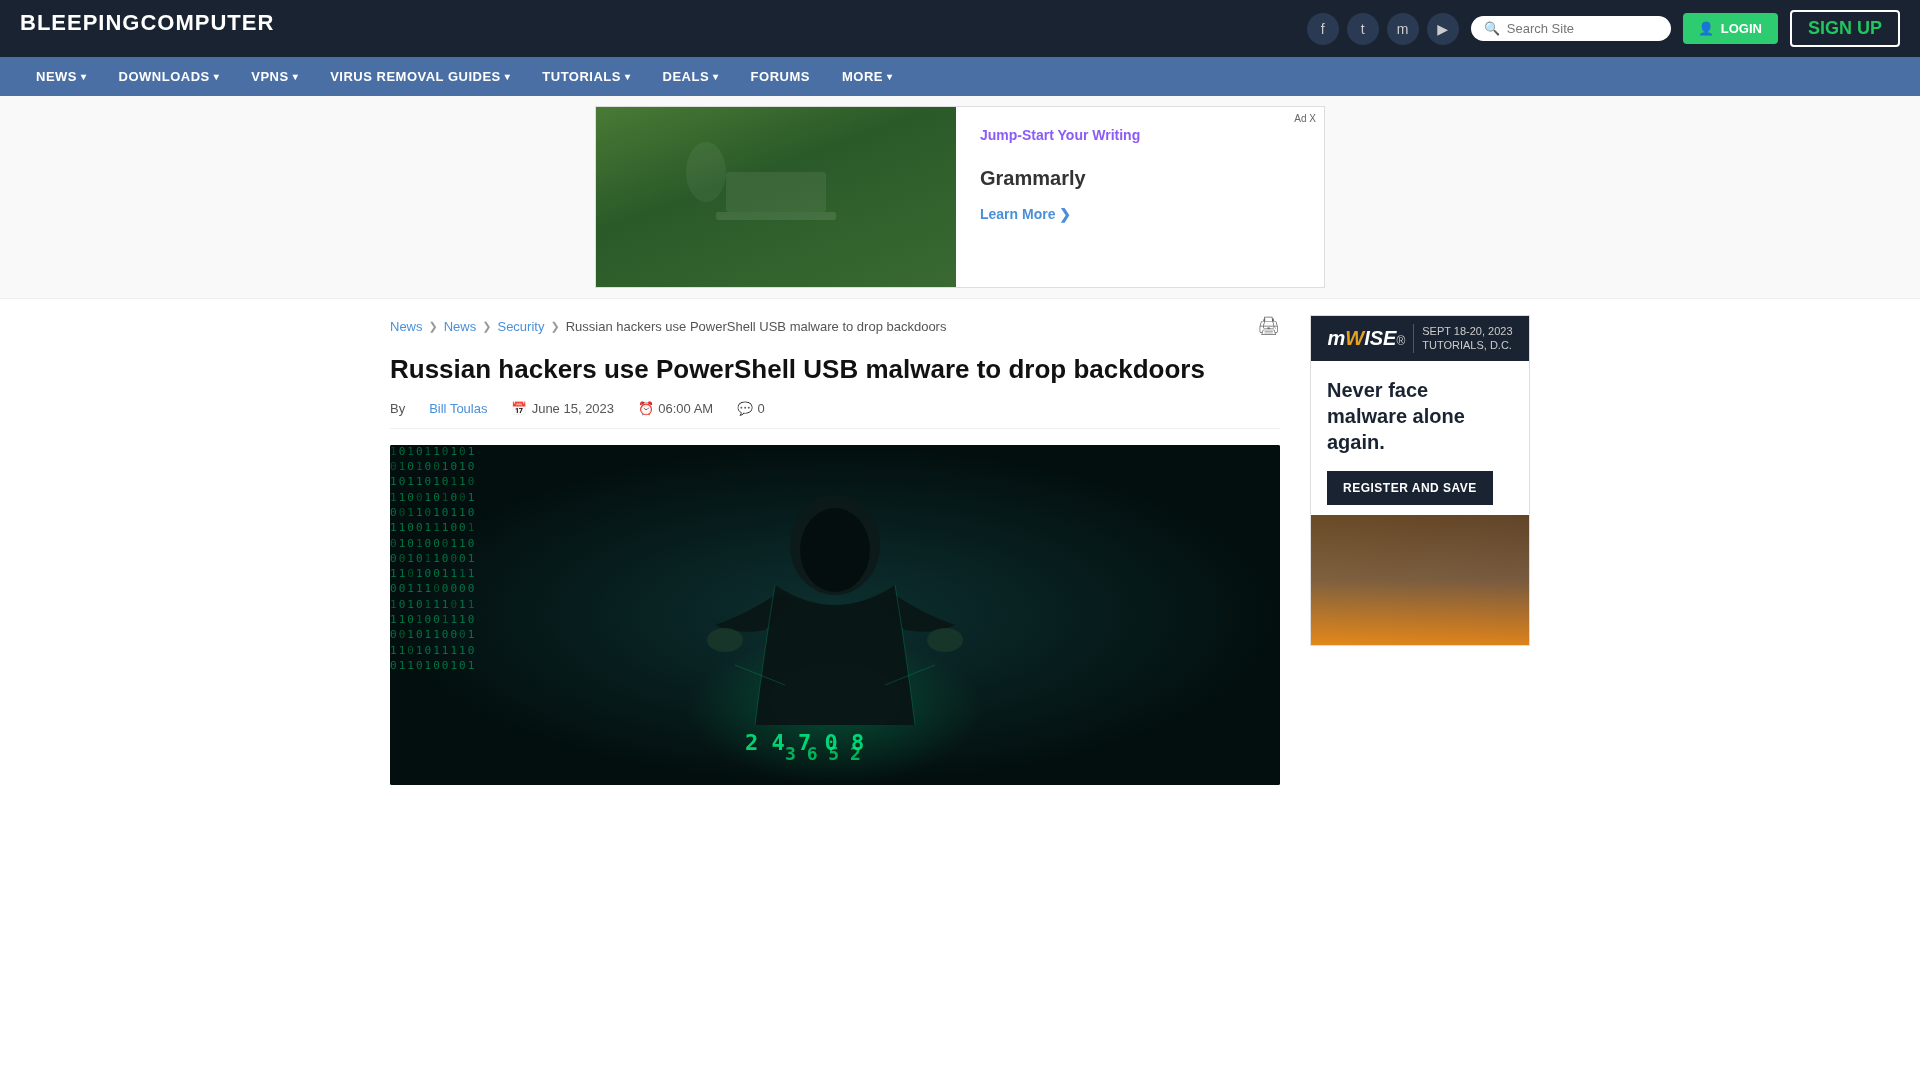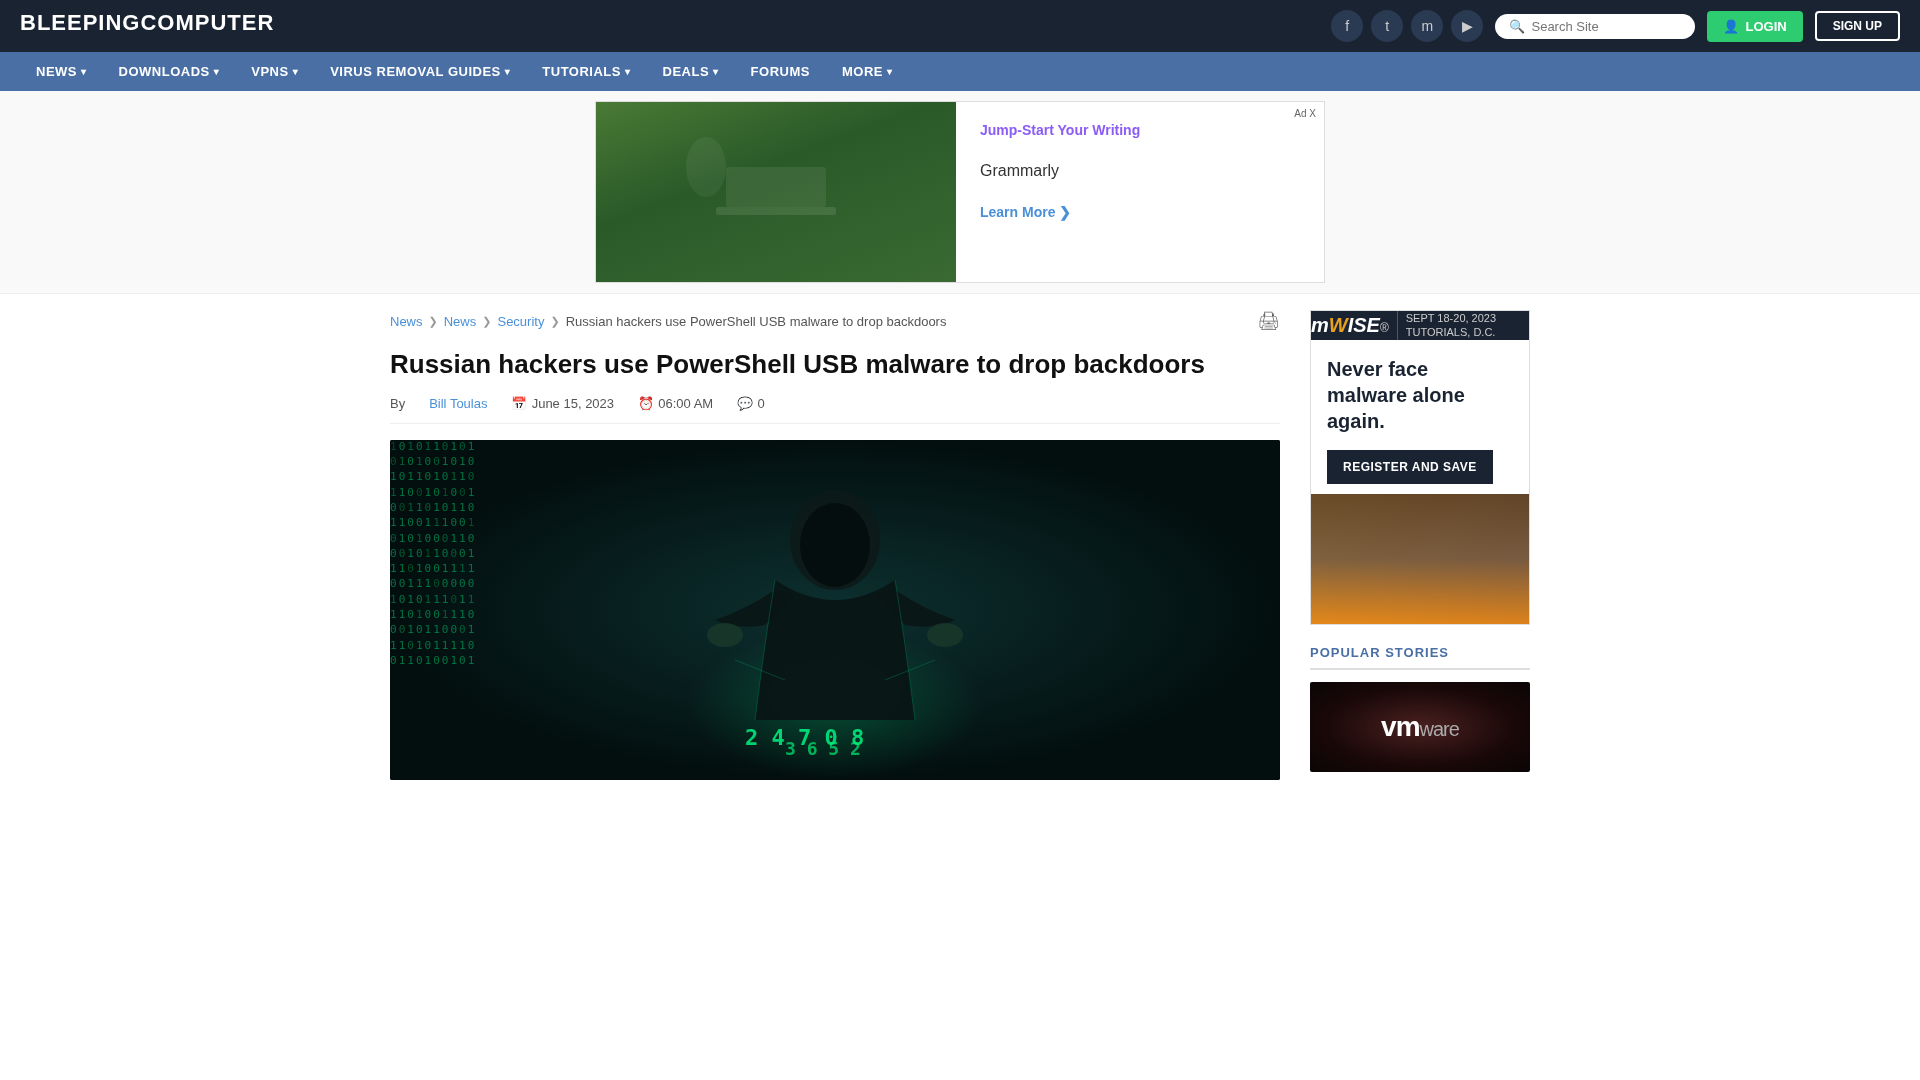--- a/index.html
+++ b/index.html
@@ -62,26 +62,26 @@
       border: none;
       padding: 8px 16px;
       border-radius: 4px;
       cursor: pointer;
       font-size: 13px;
       font-weight: 600;
       display: flex; align-items: center; gap: 6px;
     }
     .btn-signup {
       background: transparent;
-      color: #ffffff;
+      color: #22c55e;
       border: 2px solid #fff;
       padding: 6px 16px;
       border-radius: 4px;
       cursor: pointer;
-      font-size: 12px;
+      font-size: 18px;
       font-weight: 600;
     }
 
     
     .main-nav {
       background: #4a6fa5;
       display: flex;
       align-items: center;
       padding: 0 20px;
     }
@@ -130,21 +130,21 @@
     }
     .ad-content {
       padding: 20px 24px;
       display: flex;
       flex-direction: column;
       justify-content: space-between;
       flex: 1;
     }
     .ad-title { font-size: 14px; font-weight: 700; color: #8b5cf6; margin-bottom: 24px; }
     .ad-desc { font-size: 13px; color: #555; line-height: 1.5; margin-bottom: 10px; }
-    .ad-brand { font-size: 16px; font-weight: 400; color: #333; margin-bottom: 24px; }
+    .ad-brand { font-size: 20px; font-weight: 700; color: #333; margin-bottom: 16px; }
     .ad-link { color: #4a90d9; font-size: 14px; font-weight: 600; cursor: pointer; }
     .ad-corner {
       position: absolute; top: 4px; right: 4px;
       background: rgba(255,255,255,0.8);
       padding: 2px 4px; font-size: 10px; color: #666;
     }
 
     
     .page-content {
       max-width: 1180px;
@@ -239,24 +239,25 @@
     }
 
     
     .sidebar-ad {
       border: 1px solid #ddd;
       margin-bottom: 20px;
       overflow: hidden;
     }
     .sidebar-ad-header {
       background: #1a2332;
-      padding: 0;
+      padding: 8px;
       display: flex;
       align-items: center;
       gap: 8px;
+      justify-content: center;
     }
     .mwise-logo {
       color: #fff;
       font-size: 20px;
       font-weight: 900;
       font-style: italic;
     }
     .mwise-logo span { color: #e8a020; }
     .mwise-date {
       color: #ccc;
@@ -679,22 +680,14 @@
           <div>TUTORIALS, D.C.</div>
         </div>
       </div>
       <div class="sidebar-ad-tagline">Never face malware alone again.</div>
       <button class="sidebar-ad-btn">REGISTER AND SAVE</button>
       <div class="sidebar-ad-image">
         <div class="conference-img"></div>
       </div>
     </div>
 
-    <div class="popular-stories">
-      <div class="popular-stories-title">POPULAR STORIES</div>
-      <div class="story-thumb vmware-thumb">
-        <div class="vmware-logo-text">
-          vm<span>ware</span>
-        </div>
-      </div>
-    </div>
   </aside>
 </div>
 
 </body></html>

